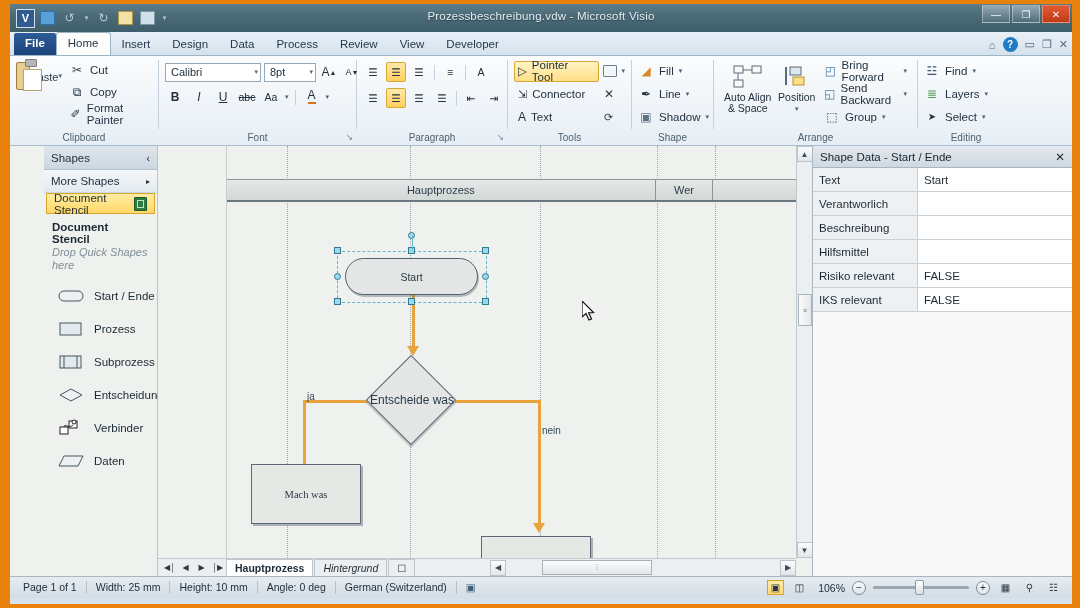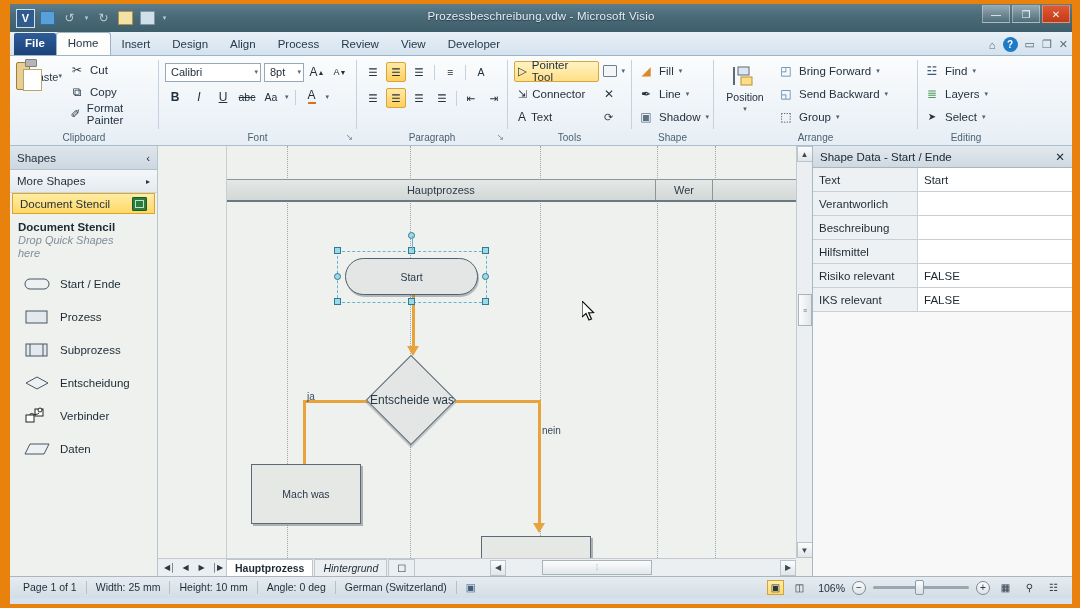--- a/index.html
+++ b/index.html
@@ -160,21 +160,21 @@
     width: 15px; height: 12px; border: 1px solid #6b7f8d; background: #f3f6f8;
     display: inline-block; border-radius: 1px;
   }
 
   
   .main { display: flex; height: 430px; background: #eef1ef; }
 
   
   .shapes {
     width: 148px; background: #eef1ee; border-right: 1px solid #b9c5ce;
-    display: flex; flex-direction: column;
+    display: flex; flex-direction: column; padding-left: 34px;
   }
   .shp-head {
     height: 24px; display: flex; align-items: center; justify-content: space-between;
     padding: 0 7px; font-size: 11.5px; color: #1f2d39;
     background: linear-gradient(180deg,#dfe6ec,#ccd7e0);
     border-bottom: 1px solid #b4c1cb;
   }
   .shp-row {
     height: 23px; display: flex; align-items: center; justify-content: space-between;
     padding: 0 7px; font-size: 11.5px; color: #1f2d39;
@@ -217,21 +217,21 @@
   .lane-cell {
     display: flex; align-items: center; justify-content: center;
     font-size: 11px; color: #2c3c49; border-right: 1px solid #8c959c;
     height: 100%;
   }
   .vline { position: absolute; top: 0; bottom: 0; width: 0; border-left: 1px dotted #9aa6b2; }
   .shape-box {
     position: absolute; background: #e6e8e6;
     border: 1px solid #5d6a75; box-shadow: 2px 2px 0 rgba(90,100,110,.45);
     display: flex; align-items: center; justify-content: center;
-    font-size: 10.5px; color: #2a3a47;
+    font-size: 10.5px; color: #2a3a47; font-family: Liberation Serif, serif;
   }
   .shape-start {
     position: absolute; background: #e3e6e4;
     border: 1px solid #4f6270; border-radius: 22px;
     box-shadow: 1px 2px 0 rgba(90,100,110,.4);
     display: flex; align-items: center; justify-content: center;
     font-size: 10.5px; color: #2a3a47;
   }
   .diamond {
     position: absolute; background: #e3e6e4; border: 1px solid #5d6a75;
@@ -379,21 +379,21 @@
       <div class="wc">❐</div>
       <div class="wc close">✕</div>
     </div>
   </div>
 
   <div class="tabbar">
     <div class="tab file">File</div>
     <div class="tab active">Home</div>
     <div class="tab">Insert</div>
     <div class="tab">Design</div>
-    <div class="tab">Align</div>
+    <div class="tab">Data</div>
     <div class="tab">Process</div>
     <div class="tab">Review</div>
     <div class="tab">View</div>
     <div class="tab">Developer</div>
     <div class="tabbar-right">
       <span class="mini-ico">⌂</span>
       <span class="help-ico">?</span>
       <span class="mini-ico">▭</span>
       <span class="mini-ico">❐</span>
       <span class="mini-ico">✕</span>
@@ -428,21 +428,21 @@
     </div>
     <div class="grp-sep"></div>
 
     <div class="grp" style="width:197px">
       <div class="grp-body" style="flex-direction:column;gap:5px;padding-top:6px">
         <div class="font-row">
           <div class="combo" style="width:96px">
             <span>Calibri</span>
             <span class="arw">▾</span>
           </div>
-          <div class="combo" style="width:40px">
+          <div class="combo" style="width:52px">
             <span>8pt</span>
             <span class="arw">▾</span>
           </div>
           <div class="fbtn">
               <span>A</span>
               <sup style="font-size:7px">▲</sup>
             </div>
           <div class="fbtn">
               <span style="font-size:9px">A</span>
               <sup style="font-size:7px">▼</sup>
@@ -543,20 +543,32 @@
           <span>Shadow</span>
           <span class="drop-tri">▾</span>
         </div>
       </div>
       <div class="grp-label">Shape</div>
     </div>
     <div class="grp-sep"></div>
 
     <div class="grp" style="width:203px">
       <div class="grp-body" style="gap:2px">
+        <div class="bigbtn">
+          <div class="bico">
+            <svg width="30" height="26" viewBox="0 0 30 26">
+              <rect x="1" y="2" width="9" height="7" fill="#f7f9fa" stroke="#5a6b78"></rect>
+              <rect x="19" y="2" width="9" height="7" fill="#f7f9fa" stroke="#5a6b78"></rect>
+              <rect x="1" y="16" width="9" height="7" fill="#f7f9fa" stroke="#5a6b78"></rect>
+              <path d="M10 6 H19 M5 9 V16" stroke="#5a6b78" fill="none"></path>
+            </svg>
+          </div>
+          <div>Auto Align</div>
+          <div>&amp; Space</div>
+        </div>
         <div class="bigbtn" style="width:50px">
           <div class="bico">
             <svg width="28" height="26" viewBox="0 0 28 26">
               <rect x="2" y="3" width="2" height="18" fill="#5a6b78"></rect>
               <rect x="7" y="3" width="11" height="8" fill="#dde7ef" stroke="#5a6b78"></rect>
               <rect x="10" y="13" width="11" height="8" fill="#ffde8a" stroke="#b8912e"></rect>
             </svg>
           </div>
           <div>Position</div>
           <div class="drop-tri">▾</div>

